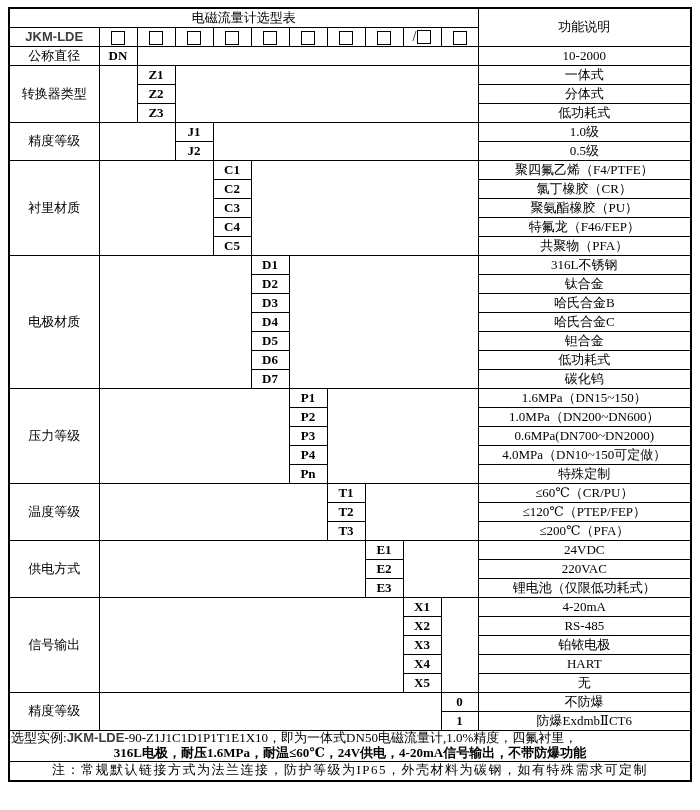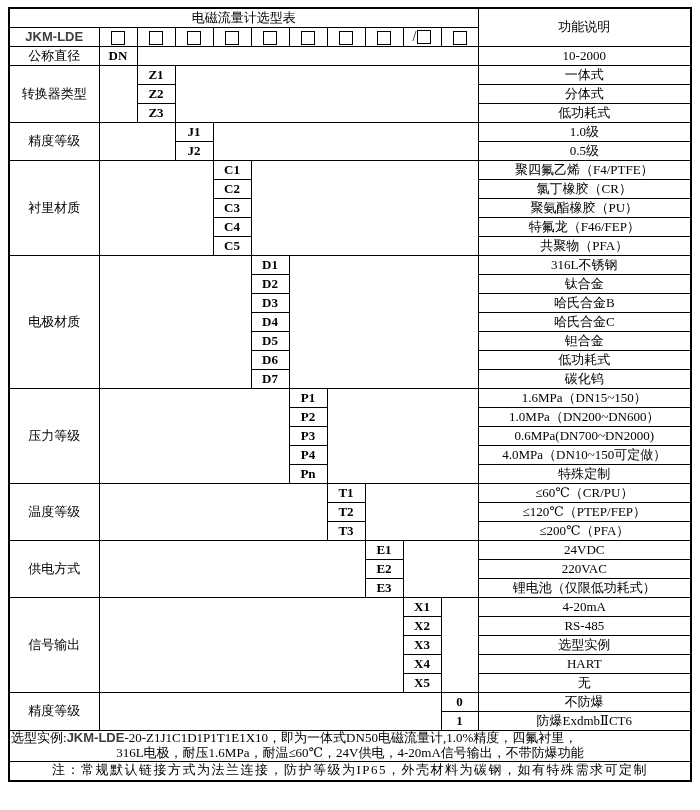--- a/index.html
+++ b/index.html
@@ -38,21 +38,21 @@
   span.checkbox{
     display:inline-block;width:12px;height:12px;
     border:1px solid #000;background:#fff;vertical-align:middle;
   }
   span.slash{font-size:14px;margin-right:1px;vertical-align:middle;}
   td.example-cell{
     height:52px;font-size:14.5px;text-align:left;
     padding:2px 3px;white-space:nowrap;
   }
   td.example-cell .line1{text-align:left;}
-  td.example-cell .line2{text-align:center;}
+  td.example-cell .line2{text-align:center;font-weight:bold;}
   td.note-cell{
     height:23px;font-size:15px;text-align:left;
     padding:2px 3px;letter-spacing:1.5px;white-space:nowrap;
   }
   .ex-model{
     font-family:"Liberation Sans","DejaVu Sans",sans-serif;
     font-weight:bold;color:#3d3d3d;
   }
 </style>
 </head>
@@ -248,21 +248,21 @@
     <td class="code-cell">X1</td>
     <td rowspan="5" colspan="1"></td>
     <td class="desc-cell">4-20mA</td>
   </tr>
   <tr>
     <td class="code-cell">X2</td>
     <td class="desc-cell">RS-485</td>
   </tr>
   <tr>
     <td class="code-cell">X3</td>
-    <td class="desc-cell">选型实例</td>
+    <td class="desc-cell">铂铱电极</td>
   </tr>
   <tr>
     <td class="code-cell">X4</td>
     <td class="desc-cell">HART</td>
   </tr>
   <tr>
     <td class="code-cell">X5</td>
     <td class="desc-cell">无</td>
   </tr>
 
@@ -272,21 +272,21 @@
     <td class="code-cell">0</td>
     <td class="desc-cell">不防爆</td>
   </tr>
   <tr>
     <td class="code-cell">1</td>
     <td class="desc-cell">防爆ExdmbⅡCT6</td>
   </tr>
 
   <tr>
     <td class="example-cell" colspan="12">
-      <div class="line1"><span>选型实例:</span><span class="ex-model">JKM-LDE</span><span>-20-Z1J1C1D1P1T1E1X10，即为一体式DN50电磁流量计,1.0%精度，四氟衬里，</span></div>
+      <div class="line1"><span>选型实例:</span><span class="ex-model">JKM-LDE</span><span>-90-Z1J1C1D1P1T1E1X10，即为一体式DN50电磁流量计,1.0%精度，四氟衬里，</span></div>
       <div class="line2">316L电极，耐压1.6MPa，耐温≤60℃，24V供电，4-20mA信号输出，不带防爆功能</div>
     </td>
   </tr>
 
   <tr>
     <td class="note-cell" colspan="12">注：常规默认链接方式为法兰连接，防护等级为IP65，外壳材料为碳钢，如有特殊需求可定制</td>
   </tr>
 </tbody>
     </table>
 </div>

